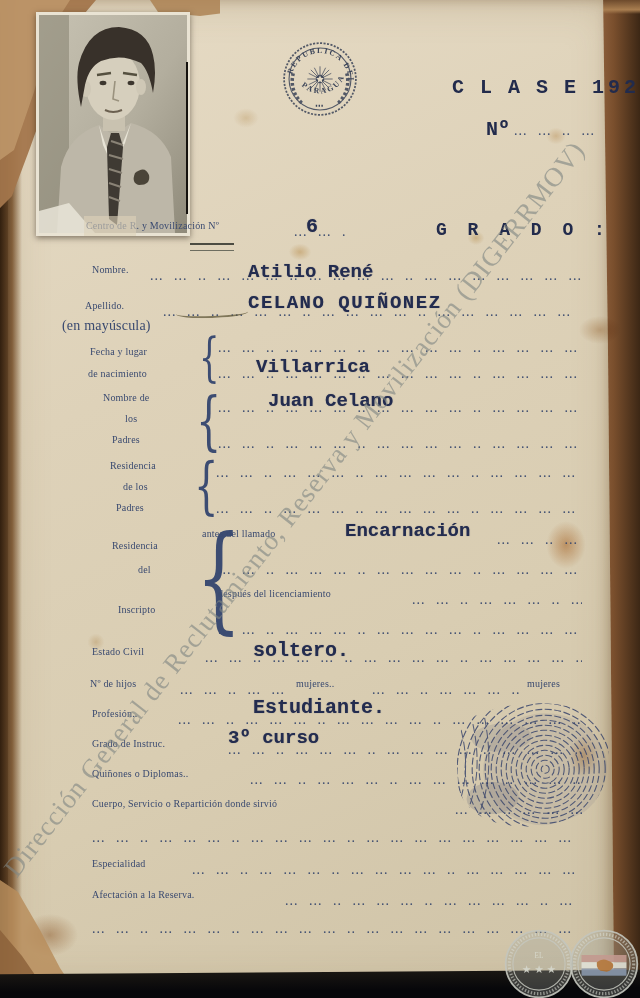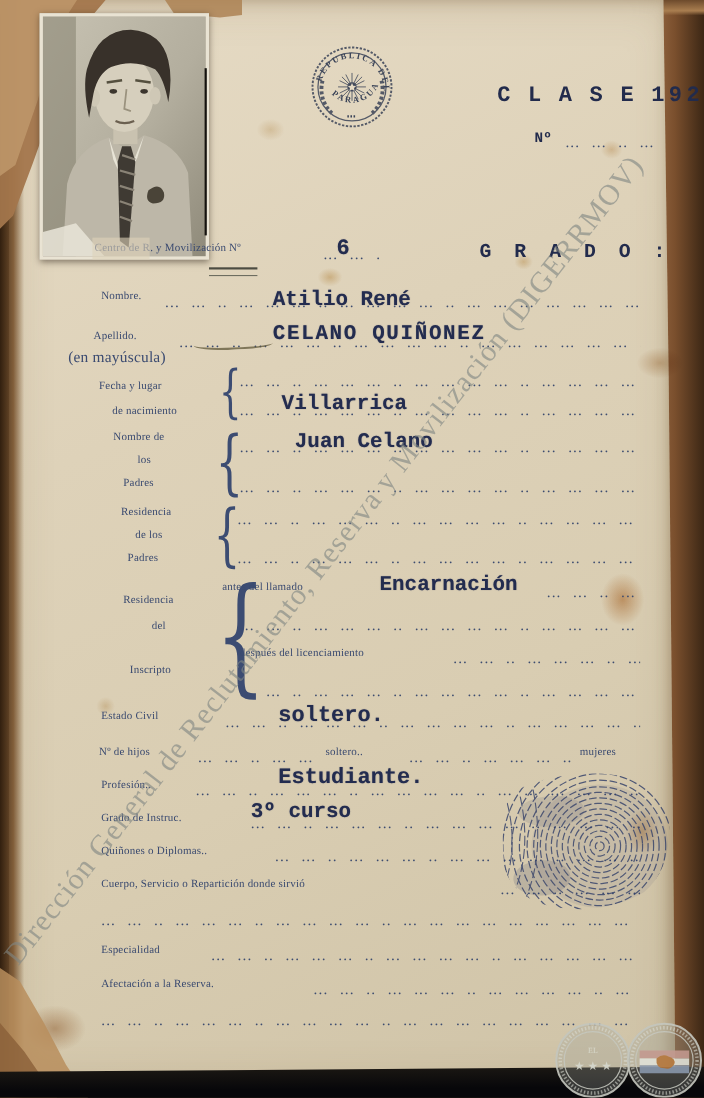--- a/index.html
+++ b/index.html
@@ -139,42 +139,42 @@
     </text>
     <text font-size="11" font-weight="bold" fill="#3b4458" letter-spacing="3" font-family="Liberation Serif,serif">
       <textPath href="#arcBot" startOffset="16%">PARAGUAY</textPath>
     </text>
   </svg>
 
   <div class="mono-h z" style="left:452px;top:76px;font-size:20px;letter-spacing:2px">
     <span>C L A S E</span>
     <span style="letter-spacing:4px">1929</span>
   </div>
-  <div class="mono-h z" style="left:486px;top:118px;font-size:13px">Nº</div>
+  <div class="mono-h z" style="left:486px;top:118px;font-size:20px">Nº</div>
   <div class="dots z" style="left:514px;top:123px;width:84px">... ... .. ... ... ... .. ... ... ... ... .. ... ... ... ... ... ... ... ... ... ... ... ... ... ... ... ... ... ... ... ... ... ...</div>
 
   <div class="lbl z" style="left:86px;top:220px">Centro de R. y Movilización Nº</div>
   <div class="fade-patch z"></div>
   <div class="dots z" style="left:294px;top:224px;width:52px">... ... .. ... ... ... .. ... ... ... ... .. ... ... ... ... ... ... ... ... ... ... ... ... ... ... ... ... ... ... ... ... ... ...</div>
   <div class="typed z" style="left:306px;top:215px;font-size:20px">6</div>
   <div class="underline6 z"></div>
   <div class="mono-h z" style="left:436px;top:220px;font-size:18px;letter-spacing:5px">G R A D O :</div>
 
   <div class="lbl z" style="left:92px;top:264px">Nombre.</div>
   <div class="dots z" style="left:150px;top:268px;width:432px">... ... .. ... ... ... .. ... ... ... ... .. ... ... ... ... ... ... ... ... ... ... ... ... ... ... ... ... ... ... ... ... ... ...</div>
   <div class="typed z" style="left:248px;top:261px">Atilio René</div>
 
   <div class="lbl z" style="left:85px;top:300px">Apellido.</div>
   <div class="dots z" style="left:163px;top:304px;width:419px">... ... .. ... ... ... .. ... ... ... ... .. ... ... ... ... ... ... ... ... ... ... ... ... ... ... ... ... ... ... ... ... ... ...</div>
   <div class="typed z" style="left:248px;top:292px;letter-spacing:1.5px">CELANO QUIÑONEZ</div>
   <div class="strike z"></div>
   <div class="lbl z" style="left:62px;top:318px;font-size:14px">(en mayúscula)</div>
 
   <div class="lbl z" style="left:90px;top:346px">Fecha y lugar</div>
-  <div class="lbl z" style="left:102px;top:368px">de nacimiento</div>
+  <div class="lbl z" style="left:88px;top:368px">de nacimiento</div>
   <div class="brace z" style="left:199px;top:331px;font-size:52px">{</div>
   <div class="dots z" style="left:218px;top:340px;width:364px">... ... .. ... ... ... .. ... ... ... ... .. ... ... ... ... ... ... ... ... ... ... ... ... ... ... ... ... ... ... ... ... ... ...</div>
   <div class="dots z" style="left:218px;top:366px;width:364px">... ... .. ... ... ... .. ... ... ... ... .. ... ... ... ... ... ... ... ... ... ... ... ... ... ... ... ... ... ... ... ... ... ...</div>
   <div class="typed z" style="left:256px;top:356px">Villarrica</div>
 
   <div class="lbl z" style="left:103px;top:392px">Nombre de</div>
   <div class="lbl z" style="left:125px;top:413px">los</div>
   <div class="lbl z" style="left:112px;top:434px">Padres</div>
   <div class="brace z" style="left:196px;top:389px;font-size:64px">{</div>
   <div class="dots z" style="left:218px;top:400px;width:364px">... ... .. ... ... ... .. ... ... ... ... .. ... ... ... ... ... ... ... ... ... ... ... ... ... ... ... ... ... ... ... ... ... ...</div>
@@ -199,21 +199,21 @@
   <div class="lbl z" style="left:218px;top:588px">después del licenciamiento</div>
   <div class="dots z" style="left:412px;top:592px;width:170px">... ... .. ... ... ... .. ... ... ... ... .. ... ... ... ... ... ... ... ... ... ... ... ... ... ... ... ... ... ... ... ... ... ...</div>
   <div class="dots z" style="left:218px;top:622px;width:364px">... ... .. ... ... ... .. ... ... ... ... .. ... ... ... ... ... ... ... ... ... ... ... ... ... ... ... ... ... ... ... ... ... ...</div>
 
   <div class="lbl z" style="left:92px;top:646px">Estado Civil</div>
   <div class="dots z" style="left:205px;top:650px;width:377px">... ... .. ... ... ... .. ... ... ... ... .. ... ... ... ... ... ... ... ... ... ... ... ... ... ... ... ... ... ... ... ... ... ...</div>
   <div class="typed z" style="left:253px;top:639px;font-size:20px">soltero.</div>
 
   <div class="lbl z" style="left:90px;top:678px">Nº de hijos</div>
   <div class="dots z" style="left:180px;top:682px;width:112px">... ... .. ... ... ... .. ... ... ... ... .. ... ... ... ... ... ... ... ... ... ... ... ... ... ... ... ... ... ... ... ... ... ...</div>
-  <div class="lbl z" style="left:296px;top:678px">soltero..</div>
+  <div class="lbl z" style="left:296px;top:678px">mujeres..</div>
   <div class="dots z" style="left:372px;top:682px;width:152px">... ... .. ... ... ... .. ... ... ... ... .. ... ... ... ... ... ... ... ... ... ... ... ... ... ... ... ... ... ... ... ... ... ...</div>
   <div class="lbl z" style="left:527px;top:678px">mujeres</div>
 
   <div class="lbl z" style="left:92px;top:708px">Profesión..</div>
   <div class="dots z" style="left:178px;top:712px;width:404px">... ... .. ... ... ... .. ... ... ... ... .. ... ... ... ... ... ... ... ... ... ... ... ... ... ... ... ... ... ... ... ... ... ...</div>
   <div class="typed z" style="left:253px;top:696px;font-size:20px">Estudiante.</div>
 
   <div class="lbl z" style="left:92px;top:738px">Grado de Instruc.</div>
   <div class="dots z" style="left:228px;top:742px;width:354px">... ... .. ... ... ... .. ... ... ... ... .. ... ... ... ... ... ... ... ... ... ... ... ... ... ... ... ... ... ... ... ... ... ...</div>
   <div class="typed z" style="left:228px;top:727px">3º curso</div>

